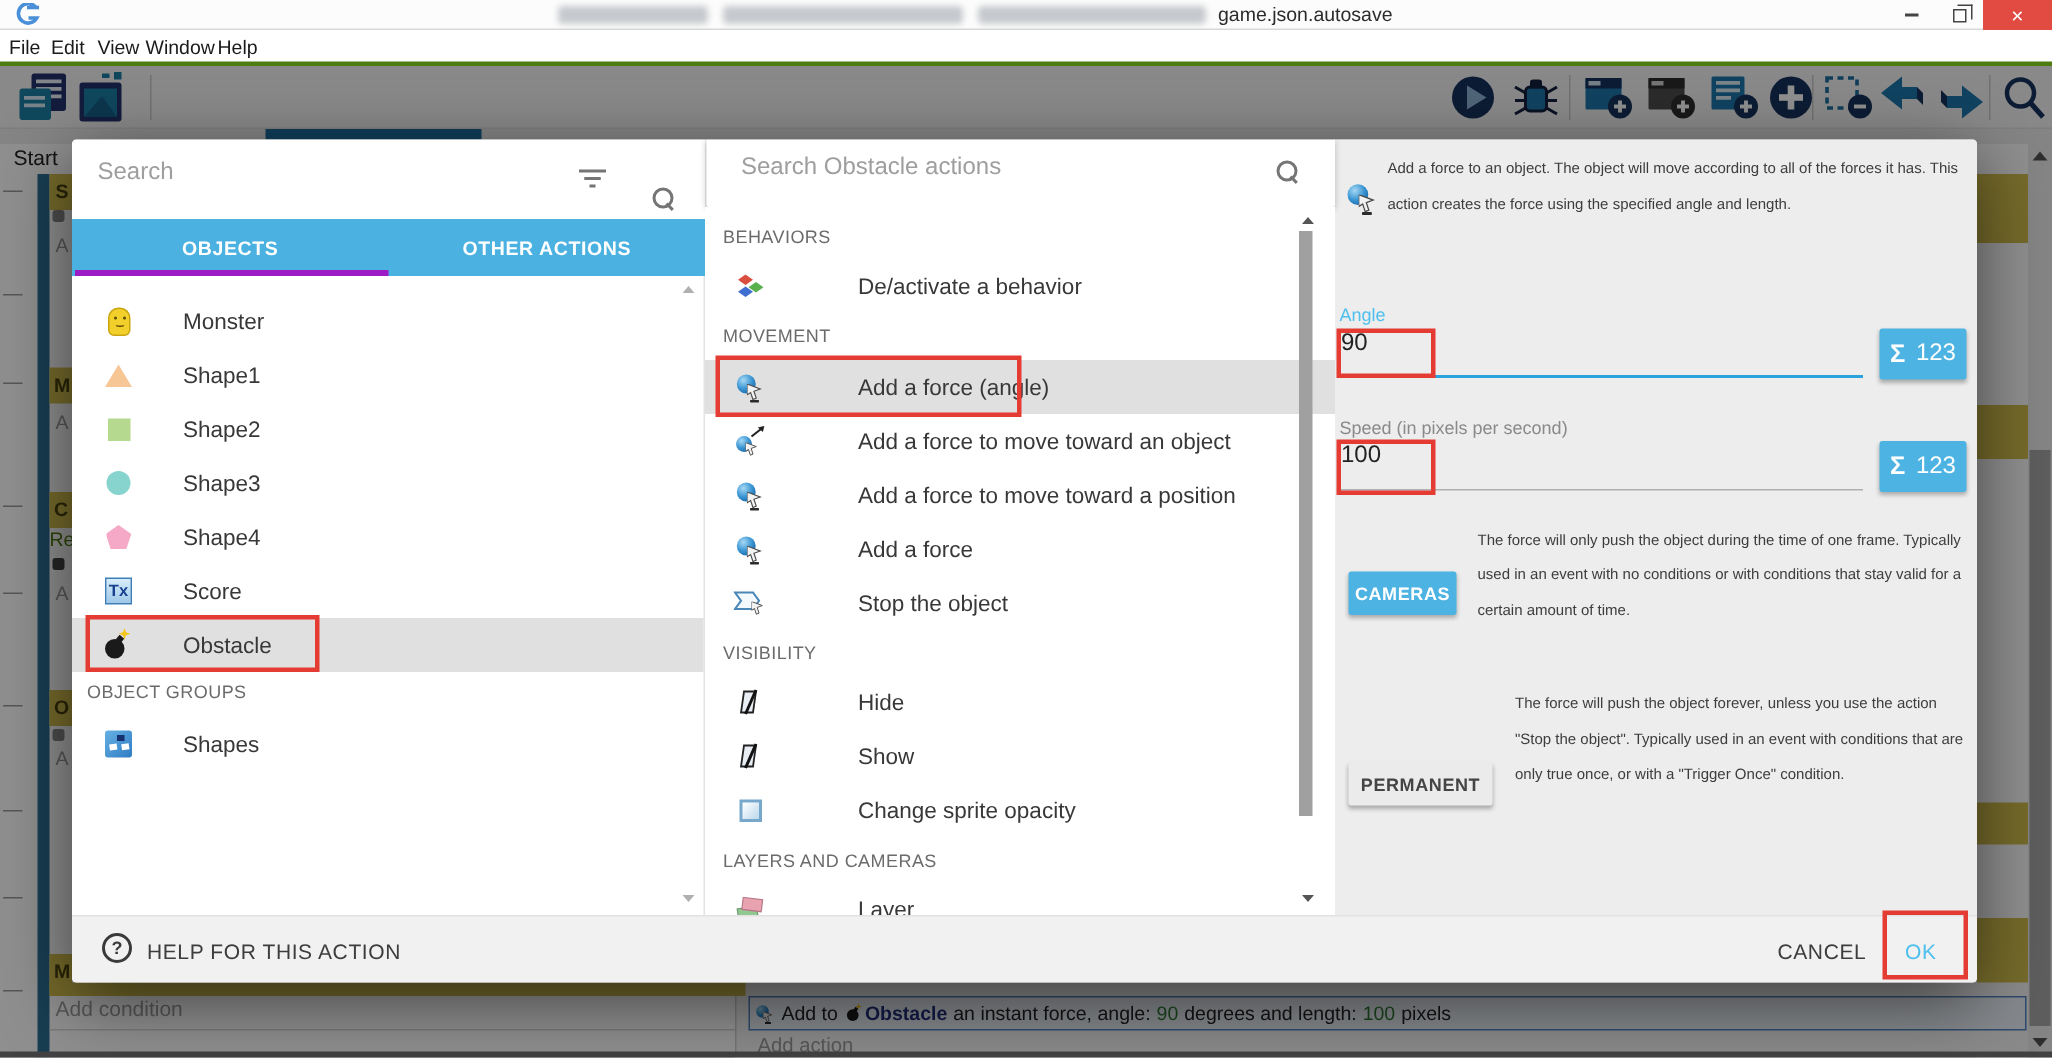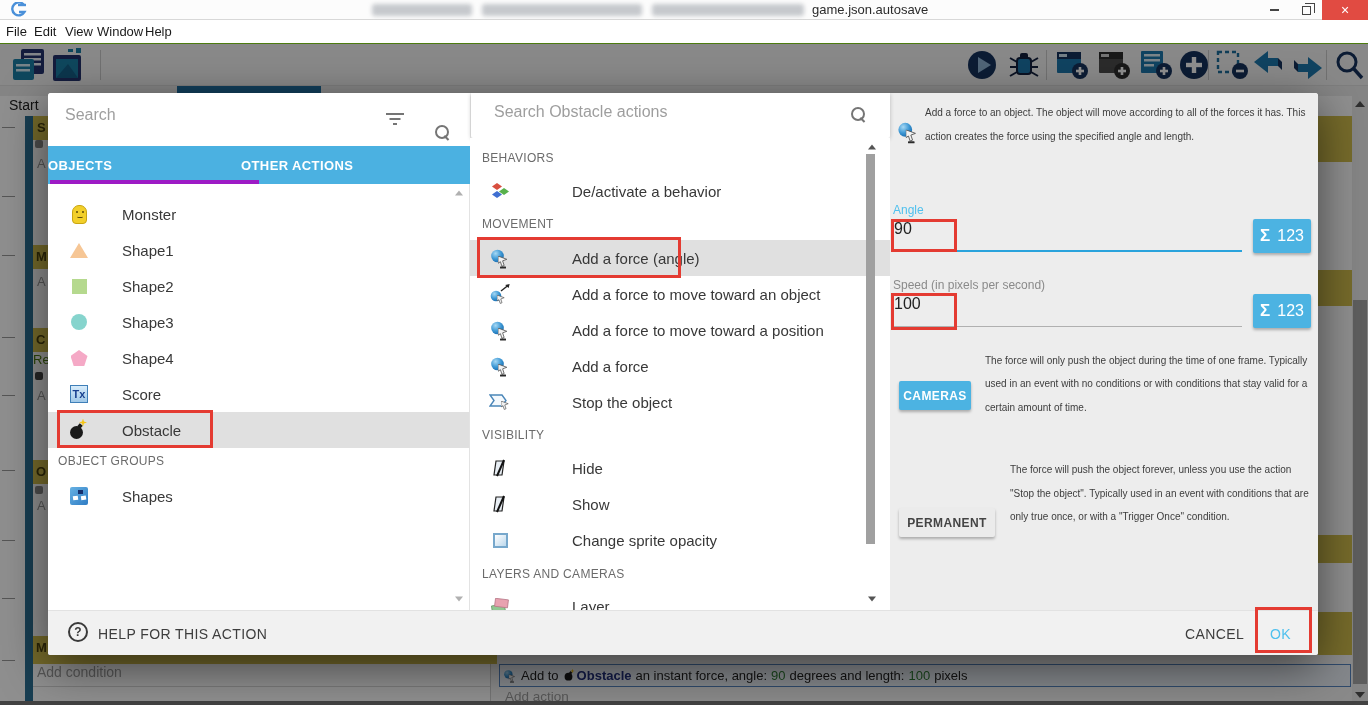--- a/index.html
+++ b/index.html
@@ -11,21 +11,21 @@
   .titlebar { position:absolute; left:0; top:0; width:1368px; height:20px; background:#fcfcfc; border-bottom:1px solid #d8d8d8; z-index:6; }
   .wintitle { position:absolute; left:812px; top:2px; font-size:13px; color:#2b2b2b; }
   .blurpatch { position:absolute; top:4px; height:12px; background:#c6c9cd; border-radius:3px; filter:blur(2px); }
   .winbtn { position:absolute; top:0; height:20px; display:flex; align-items:center; justify-content:center; }
   .minbar { width:9px; height:2px; background:#444; }
   .restsq { width:9px; height:9px; border:1.5px solid #444; position:relative; background:#fcfcfc; }
   .restsq:before { content:""; position:absolute; left:2px; top:-4px; width:9px; height:9px; border:1.5px solid #444; border-left:none; border-bottom:none; }
   .closebtn { background:#e14b42; color:#fff; font-size:14px; }
 
   
-  .menubar { position:absolute; left:0; top:20px; width:1368px; height:24px; background:#ffffff; border-bottom:1px solid #4d7c0f; z-index:6; }
+  .menubar { position:absolute; left:0; top:20px; width:1368px; height:24px; background:#ffffff; border-bottom:3px solid #4d7c0f; z-index:6; }
   .menuitem { position:absolute; top:4px; font-size:13px; color:#1a1a1a; }
 
   
   .bgc { position:absolute; left:0; top:44px; width:1368px; height:661px; z-index:1; background:#fff; }
   .dim { position:absolute; left:0; top:44px; width:1368px; height:661px; z-index:2; background:rgba(0,0,0,0.44); }
   .toolbar { position:absolute; left:0; top:0; width:1368px; height:42px; background:#f4f4f4; border-bottom:1px solid #e0e0e0; }
   .tsep { position:absolute; top:6px; width:1px; height:30px; background:#c9c9c9; }
   .tabstrip { position:absolute; left:0; top:42px; width:1368px; height:10px; background:#ededed; }
   .tabind { position:absolute; left:177px; top:0px; width:144px; height:7px; background:#1f6fa0; }
 
@@ -46,21 +46,21 @@
   .evgreen { color:#2f7d34; }
   .evobj { color:#22307e; font-weight:bold; }
   .placeholder-text { position:absolute; font-size:14px; color:#9c9c9c; }
 
   
   .dialog { position:absolute; left:48px; top:93px; width:1270px; height:562px; background:#fff; border-radius:3px; box-shadow:0 12px 46px rgba(0,0,0,0.55); z-index:5; overflow:hidden; }
   .searchcard { position:absolute; background:#fff; box-shadow:0 1px 4px rgba(0,0,0,0.22); }
   .searchinput { position:absolute; border:none; outline:none; background:transparent; font-size:16px; color:#333; }
   .searchinput::placeholder { color:#9e9e9e; }
   .tabbar { position:absolute; left:0; top:53px; width:422px; height:38px; background:#4bb1e1; }
-  .tab { position:absolute; top:0; height:38px; display:flex; align-items:center; justify-content:flex-start; color:#fff; font-size:13px; font-weight:bold; letter-spacing:0.4px; }
+  .tab { position:absolute; top:0; height:38px; display:flex; align-items:center; justify-content:center; color:#fff; font-size:13px; font-weight:bold; letter-spacing:0.4px; }
   .tabunderline { position:absolute; left:2px; top:34px; width:209px; height:4px; background:#9d1bc5; }
 
   .lrow { position:absolute; left:0; width:422px; height:36px; display:flex; align-items:center; }
   .lrow .ictr { width:22px; margin-left:20px; display:flex; justify-content:center; }
   .lrow .lbl { margin-left:32px; font-size:15px; color:#383838; }
   .mrow { position:absolute; left:422px; width:420px; height:36px; display:flex; align-items:center;gap:32px; }
   .mrow .ictr { width:24px; margin-left:18px; display:flex; justify-content:center; }
   .mrow .lbl { margin-left:28px; font-size:15px; color:#383838; }
   .selrow { background:#e0e0e0; }
   .secheader { position:absolute; font-size:12px; color:#6b6b6b; letter-spacing:0.3px; }
@@ -320,21 +320,21 @@
         <i style="top:0;width:18px"></i>
           <i style="top:5px;width:11px"></i>
           <i style="top:10px;width:4px"></i>
       </div>
       <span class="magnifier abs" style="left:387px;top:18px"></span>
     </div>
     <div class="tabbar">
       <div class="tab" style="left:0;width:211px">
           <span>OBJECTS</span>
         </div>
-      <div class="tab" style="left:193px;width:211px">
+      <div class="tab" style="left:211px;width:211px">
           <span>OTHER ACTIONS</span>
         </div>
       <div class="tabunderline"></div>
     </div>
 
     <div class="abs" style="left:0;top:91px;width:422px;height:426px;background:#fff;overflow:hidden;border-right:1px solid #e3e3e3">
       <div class="lrow" style="top:12px">
         <span class="ictr">
             <span class="ic-monster"></span>
           </span>

